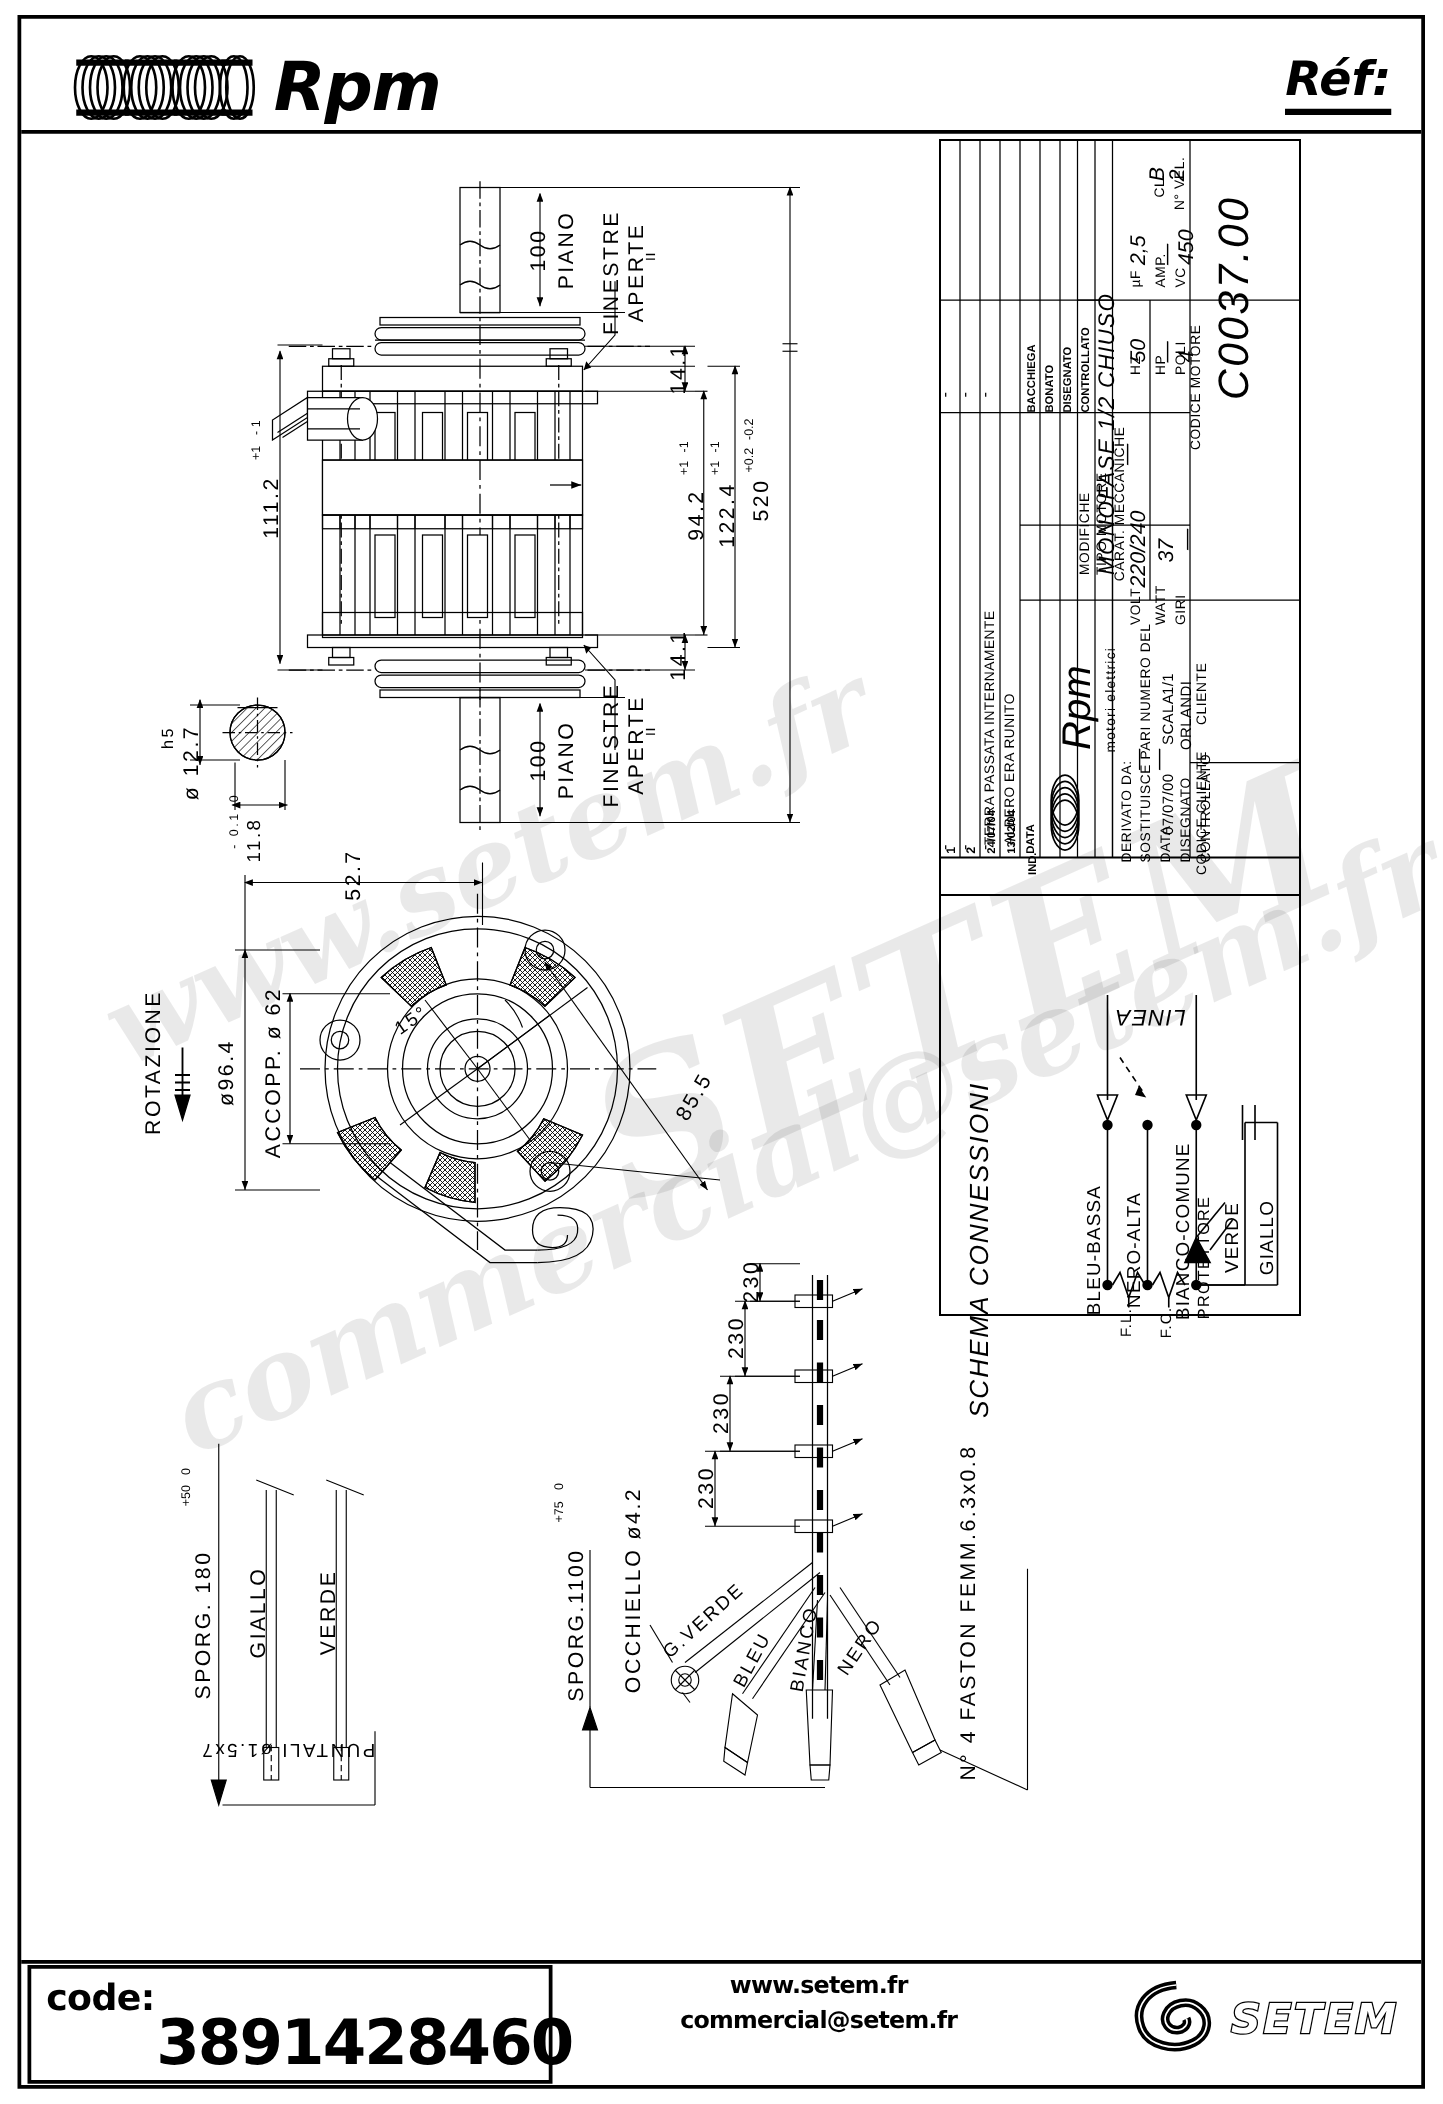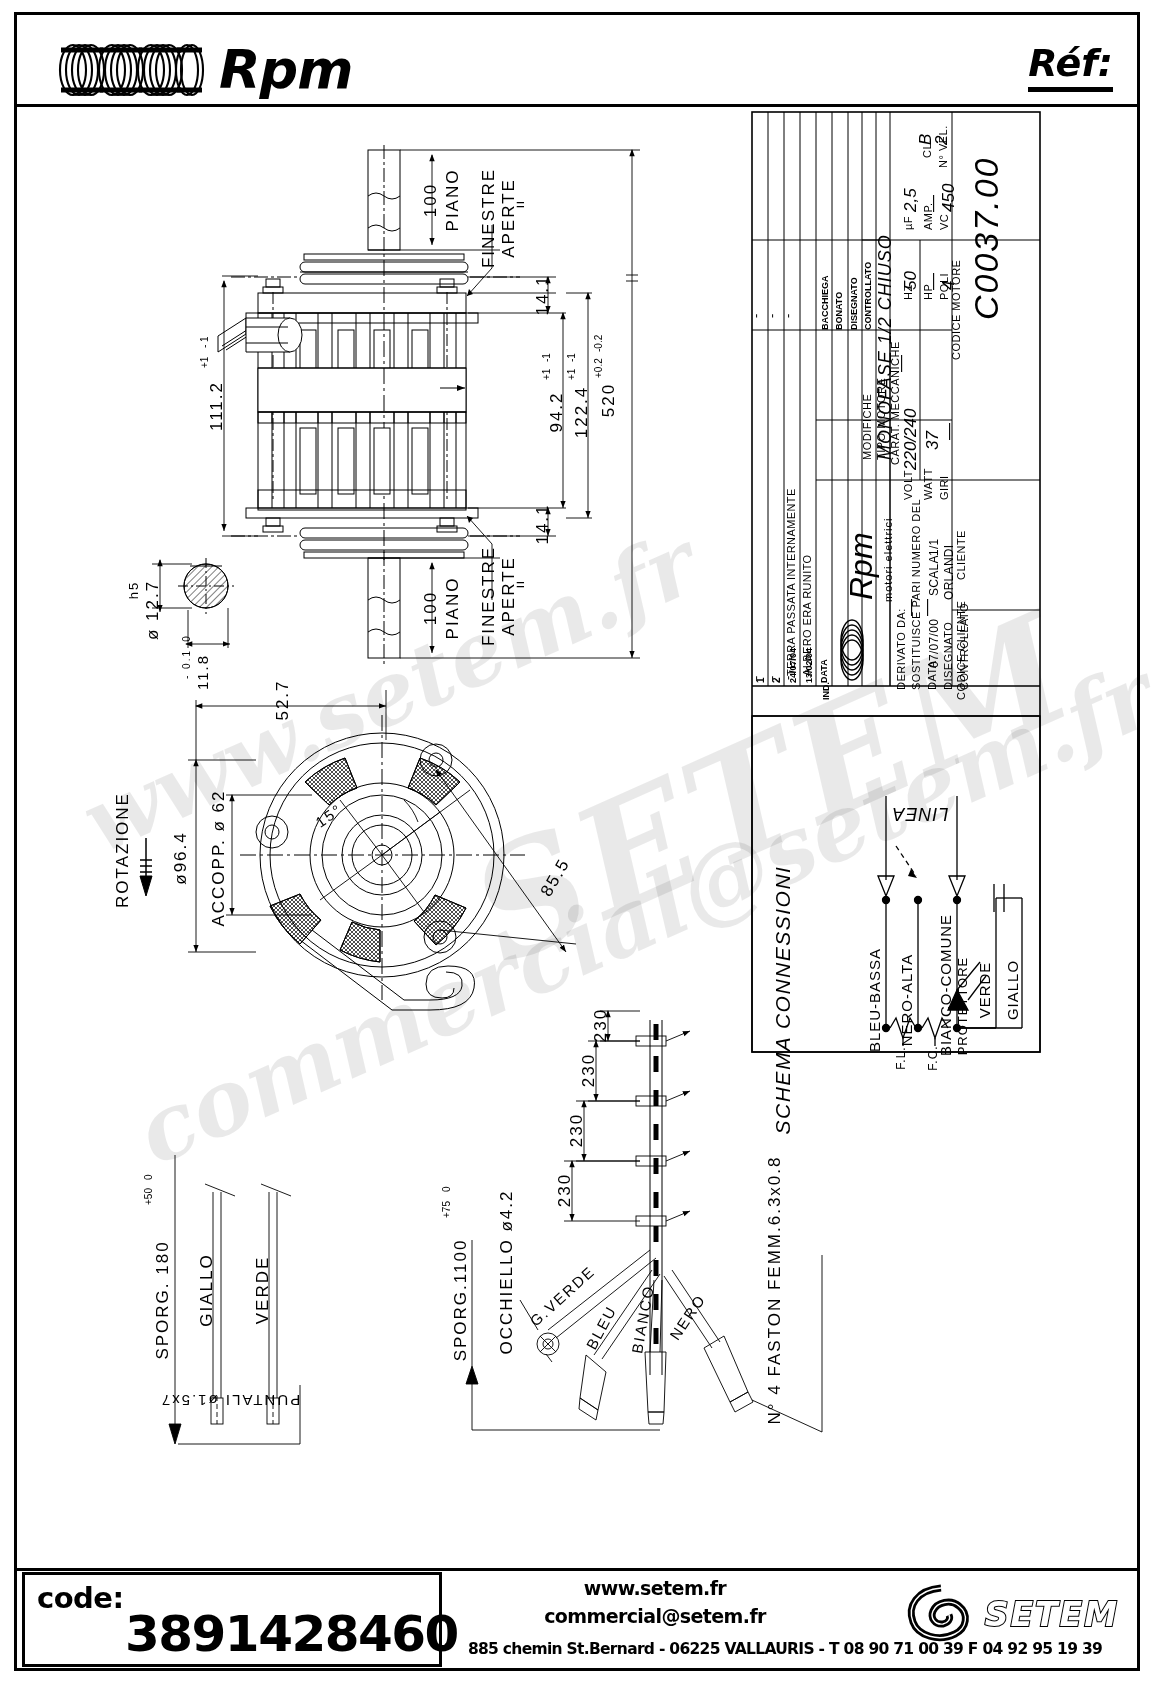--- a/index.html
+++ b/index.html
@@ -869,21 +869,20 @@
 
   <div class="footer-rule"></div>
   <div class="code-box">
     <span class="code-label">code:</span>
     <span class="code-value">3891428460</span>
   </div>
   <div class="footer-contact">
     <div>www.setem.fr</div>
     <div>commercial@setem.fr</div>
   </div>
-  <div class="footer-address">885 chemin St.Bernard  -   06225 VALLAURIS  -   T 08 90 71 00 39   F 04 92 95 19 39</div>
   <div class="setem-logo">
     <svg width="78" height="60" viewBox="0 0 78 60">
       <path d="M40 4 C16 6 6 22 12 38 C17 52 38 58 54 50 C66 44 68 30 58 22 C50 15 36 18 32 27 C29 34 34 41 42 40 C47 39 50 35 48 31" fill="none" stroke="#000" stroke-width="7"></path>
       <path d="M40 4 C16 6 6 22 12 38 C17 52 38 58 54 50 C66 44 68 30 58 22 C50 15 36 18 32 27 C29 34 34 41 42 40 C47 39 50 35 48 31" fill="none" stroke="#fff" stroke-width="1.4"></path>
     </svg>
     <span class="setem-word">SETEM</span>
   </div>
 
 </div>
 

